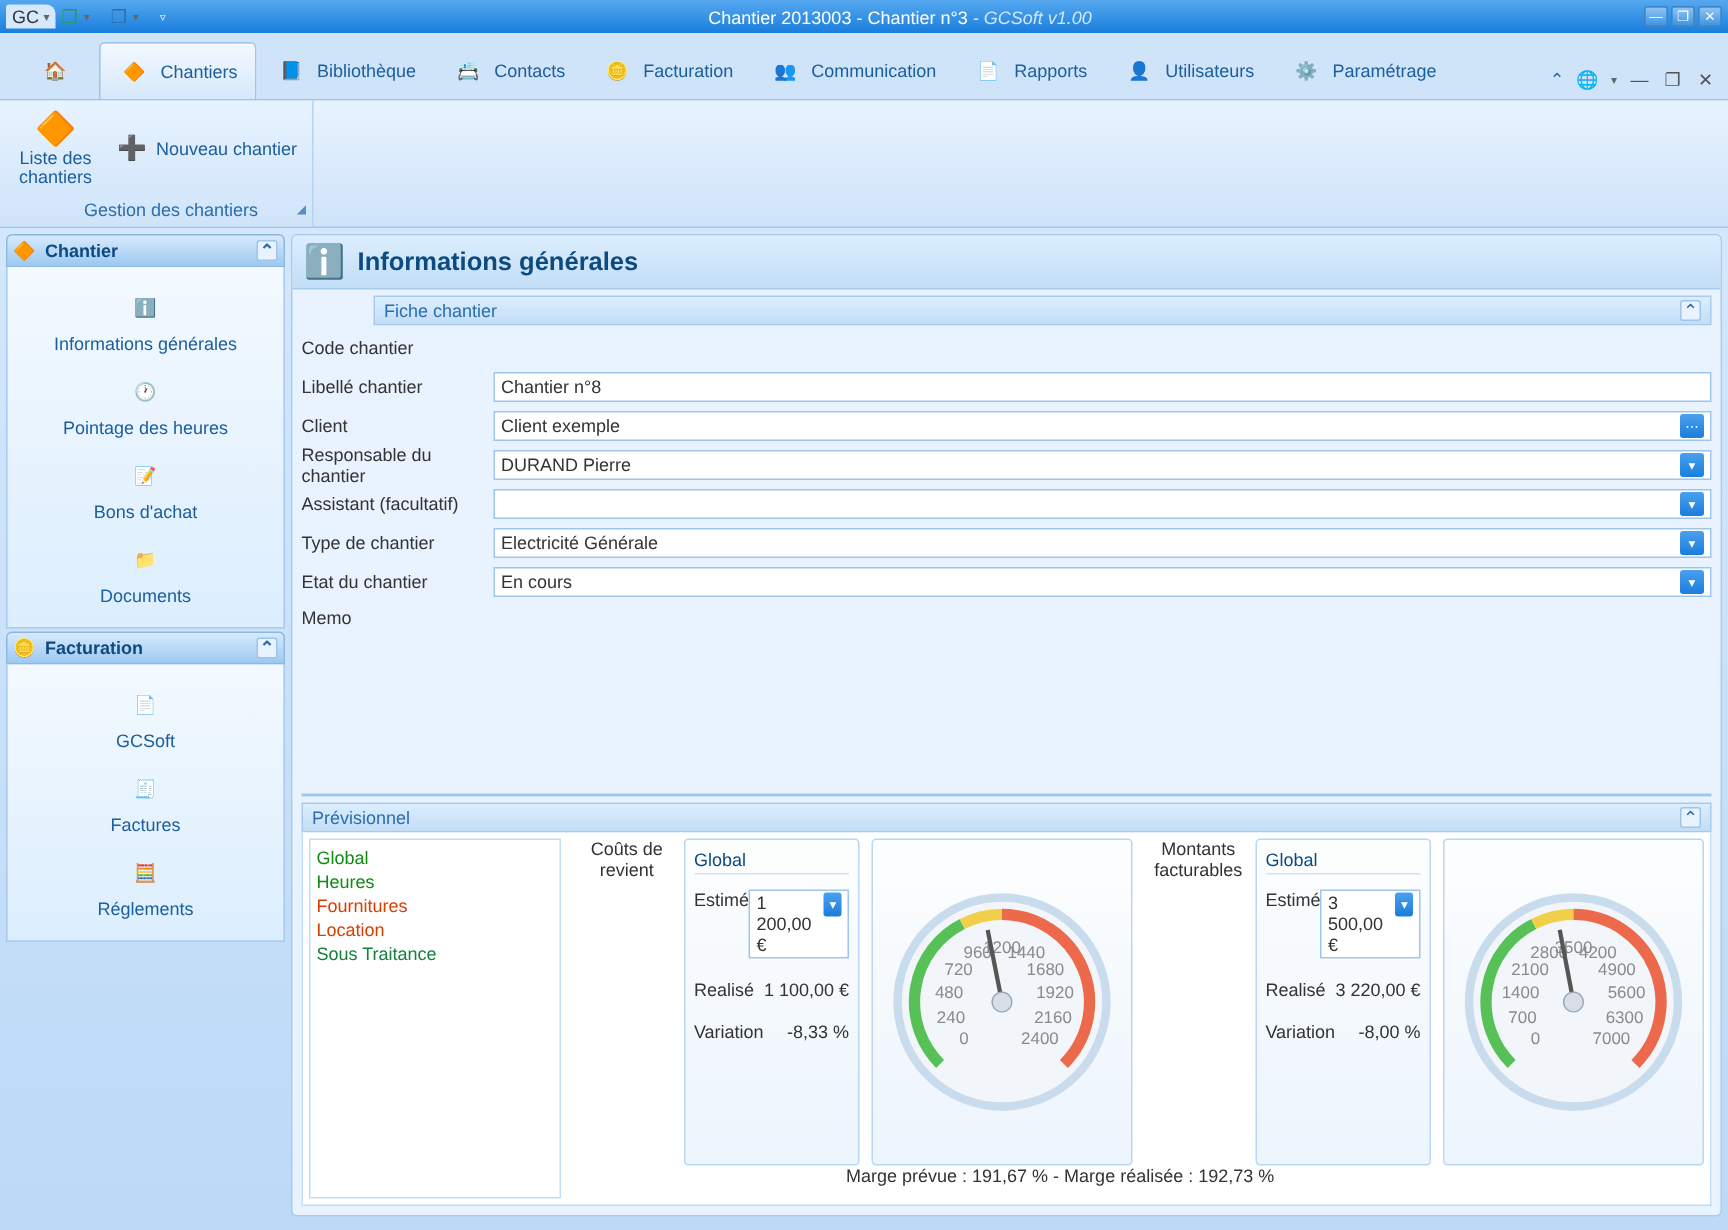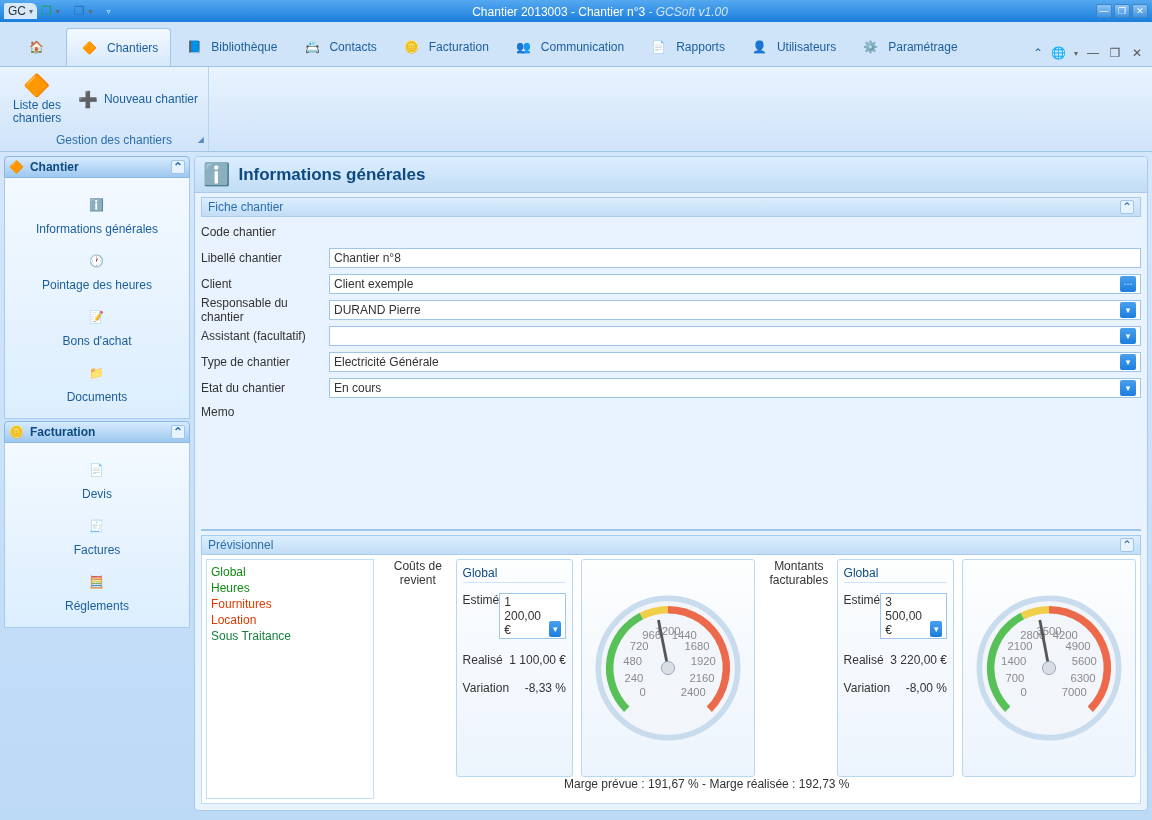--- a/index.html
+++ b/index.html
@@ -61,21 +61,21 @@
   .dash{flex:1;display:flex;flex-direction:column;}
   .dashrow{flex:1;display:flex;gap:10px;}
   .dashhalf{flex:1;display:flex;flex-direction:row;gap:4px;}
   .dashtitle{text-align:center;color:#333;}
   .dashcards{flex:1;display:flex;gap:8px;}
   .card{border:1px solid #b9d6f2;border-radius:3px;background:linear-gradient(#fdfefe,#ecf4fd);padding:6px;}
   .card.stats{flex:1;display:flex;flex-direction:column;}
   .card.gauge{flex:0 0 170px;display:flex;align-items:center;justify-content:center;}
   .cardhead{color:#0d4a80;border-bottom:1px solid #cfe3f9;padding-bottom:2px;margin-bottom:10px;}
   .statrow{display:flex;justify-content:space-between;margin-bottom:14px;color:#333;}
-  .estbox{border:1px solid #9ec5ea;background:#fff;padding:1px 4px;display:flex;align-items:flex-end;gap:4px;}
+  .estbox{border:1px solid #9ec5ea;background:#fff;padding:1px 4px;display:flex;align-items:flex-start;gap:4px;}
   .estbox .dd{width:16px;height:16px;background:linear-gradient(#4aa0ee,#1a7edc);color:#fff;display:flex;align-items:center;justify-content:center;border-radius:2px;font-size:9px;}
   .margins{height:22px;color:#333;padding-left:180px;}
   svg.gaugeimg{width:160px;height:160px;}
 </style>
 </head>
 <body>
 
 <div class="titlebar">
   <div class="qat">
     <div class="qat-tab">
@@ -191,41 +191,41 @@
     </div>
     <div>
       <div class="sectionhead">
         <span>🪙</span>
         <span>Facturation</span>
         <span class="coll">⌃</span>
       </div>
       <div class="sectionbody">
         <div class="navitem">
             <span class="bigicon">📄</span>
-            <span>Devis</span>
+            <span>GCSoft</span>
           </div>
         <div class="navitem">
             <span class="bigicon">🧾</span>
             <span>Factures</span>
           </div>
         <div class="navitem">
             <span class="bigicon">🧮</span>
             <span>Réglements</span>
           </div>
       </div>
     </div>
   </div>
 
   <div class="mainpane">
     <div class="mainhead">
       <span style="font-size:22px;">ℹ️</span>
       <h1>Informations générales</h1>
     </div>
 
-    <div style="padding:4px 6px 0;">
+    <div style="padding:4px 6px 0;margin-left:48px;">
       <div class="grouphead">
           <span>Fiche chantier</span>
           <span class="coll">⌃</span>
         </div>
     </div>
     <div class="formarea">
       <div class="formrow">
           <label>Code chantier</label>
         </div>
       <div class="formrow">

